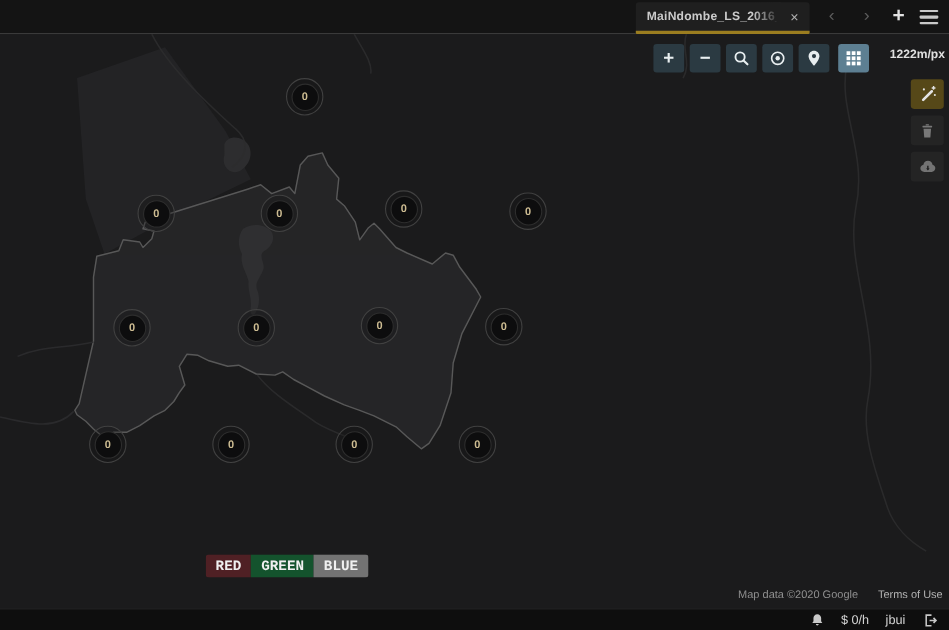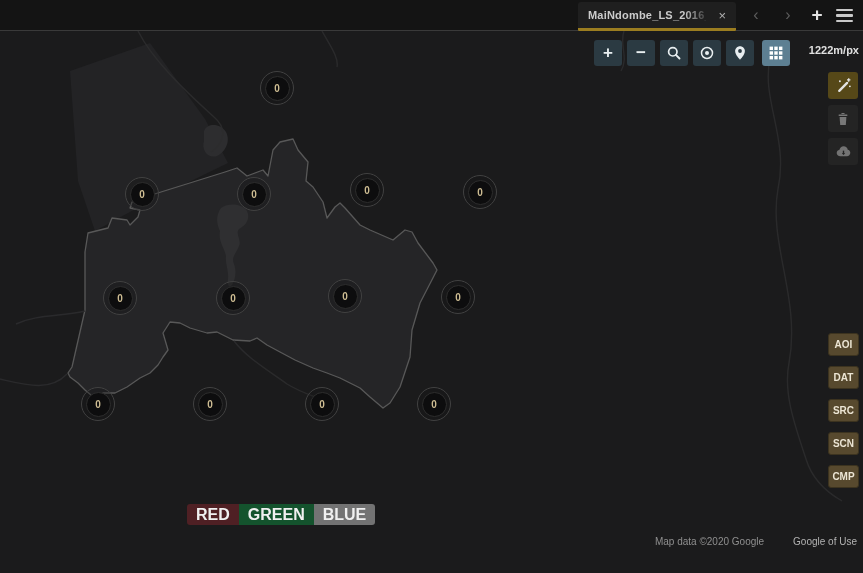--- a/index.html
+++ b/index.html
@@ -61,24 +61,24 @@
   
   .side-tabs { position:absolute; right:4px; top:302px; display:flex; flex-direction:column; gap:10px; }
   .side-tab { width:31px; height:23px; border-radius:3px; background:var(--side-tab,#57492e);
               border:1px solid #3c331f; color:#ece5d4; font-size:10px; font-weight:bold;
               display:flex; align-items:center; justify-content:center; cursor:pointer; }
 
   
   .channels { position:absolute; left:187px; top:473px; display:flex; height:21px;
               border-radius:3px; overflow:hidden; }
   .channel { display:flex; align-items:center; justify-content:center;
-             color:#f0f0f0; font-size:16px; font-weight:bold; padding:0 9px; cursor:pointer; }
-
-  
-  .attribution { position:absolute; right:6px; bottom:6px; display:flex; gap:29px;
+             color:#f0f0f0; font-size:13px; font-weight:bold; padding:0 9px; cursor:pointer;font-family:Liberation Mono, monospace; }
+
+  
+  .attribution { position:absolute; right:6px; bottom:6px; display:flex; gap:18px;
                  font-size:10px; }
   .attr-map { color:#8f8f8f; }
   .attr-terms { color:#b3b3b3; }
 
   
   .statusbar { position:absolute; left:0; right:0; bottom:0; height:20px; background:#0e0e0e;
                border-top:1px solid #262626; display:flex; align-items:center;
                justify-content:flex-end; gap:15px; padding:0 10px; z-index:30; }
   .status-text { color:#d4d4d4; font-size:11.5px; }
 </style>
@@ -219,51 +219,56 @@
       </div>
       <div class="sbtn">
         <svg width="17" height="17" viewBox="0 0 16 16">
           <path d="M5 12.5 C3 12.5 1.6 11.1 1.6 9.4 C1.6 7.9 2.7 6.7 4.2 6.4 C4.6 4.4 6.1 3 8.1 3 C10.1 3 11.7 4.4 12 6.3 C13.4 6.5 14.4 7.7 14.4 9.2 C14.4 11 13 12.5 11.2 12.5 Z" fill="#737373"></path>
           <line x1="8" y1="7.2" x2="8" y2="10.6" stroke="#242424" stroke-width="1.3"></line>
           <path d="M6.5 9.4 L8 11.2 L9.5 9.4 Z" fill="#242424"></path>
         </svg>
       </div>
     </div>
 
-    <div class="side-tabs">
-      <div class="side-tab">AOI</div>
-      <div class="side-tab">DAT</div>
-      <div class="side-tab">SRC</div>
-      <div class="side-tab">SCN</div>
-      <div class="side-tab">CMP</div>
-    </div>
 
     <div class="channels">
       <div class="channel" style="background: rgb(79, 32, 36);">RED</div>
       <div class="channel" style="background: #14532d;">GREEN</div>
       <div class="channel" style="background: #737373;">BLUE</div>
     </div>
 
     <div class="attribution">
       <span class="attr-map">Map data ©2020 Google</span>
-      <span class="attr-terms">Google of Use</span>
+      <span class="attr-terms">Terms of Use</span>
     </div>
   </div>
 
   <div class="tabbar">
     <div class="tab">
       <div class="tab-title">MaiNdombe_LS_2016_Jan</div>
       <div class="tab-fade"></div>
       <div class="tab-close">×</div>
       <div class="tab-underline"></div>
     </div>
     <div class="nav-glyph nav-back">‹</div>
     <div class="nav-glyph nav-fwd">›</div>
     <div class="nav-glyph nav-add">+</div>
     <div class="hamburger">
       <div></div>
       <div></div>
       <div></div>
     </div>
   </div>
 
+  <div class="statusbar">
+    <svg width="14" height="14" viewBox="0 0 16 16">
+      <path d="M8 1.5 C5.7 1.5 4 3.3 4 5.6 L4 8.8 L2.8 10.6 L13.2 10.6 L12 8.8 L12 5.6 C12 3.3 10.3 1.5 8 1.5 Z" fill="#c8c8c8"></path>
+      <path d="M6.5 11.8 A1.5 1.5 0 0 0 9.5 11.8 Z" fill="#c8c8c8"></path>
+    </svg>
+    <span class="status-text">$ 0/h</span>
+    <span class="status-text">jbui</span>
+    <svg width="15" height="14" viewBox="0 0 16 16">
+      <path d="M9.5 2.5 L4 2.5 L4 13.5 L9.5 13.5" stroke="#c8c8c8" stroke-width="1.6" fill="none"></path>
+      <path d="M7.5 8 L14 8 M11.6 5.4 L14.2 8 L11.6 10.6" stroke="#c8c8c8" stroke-width="1.6" fill="none"></path>
+    </svg>
+  </div>
 
 </div>
 
 </body></html>

